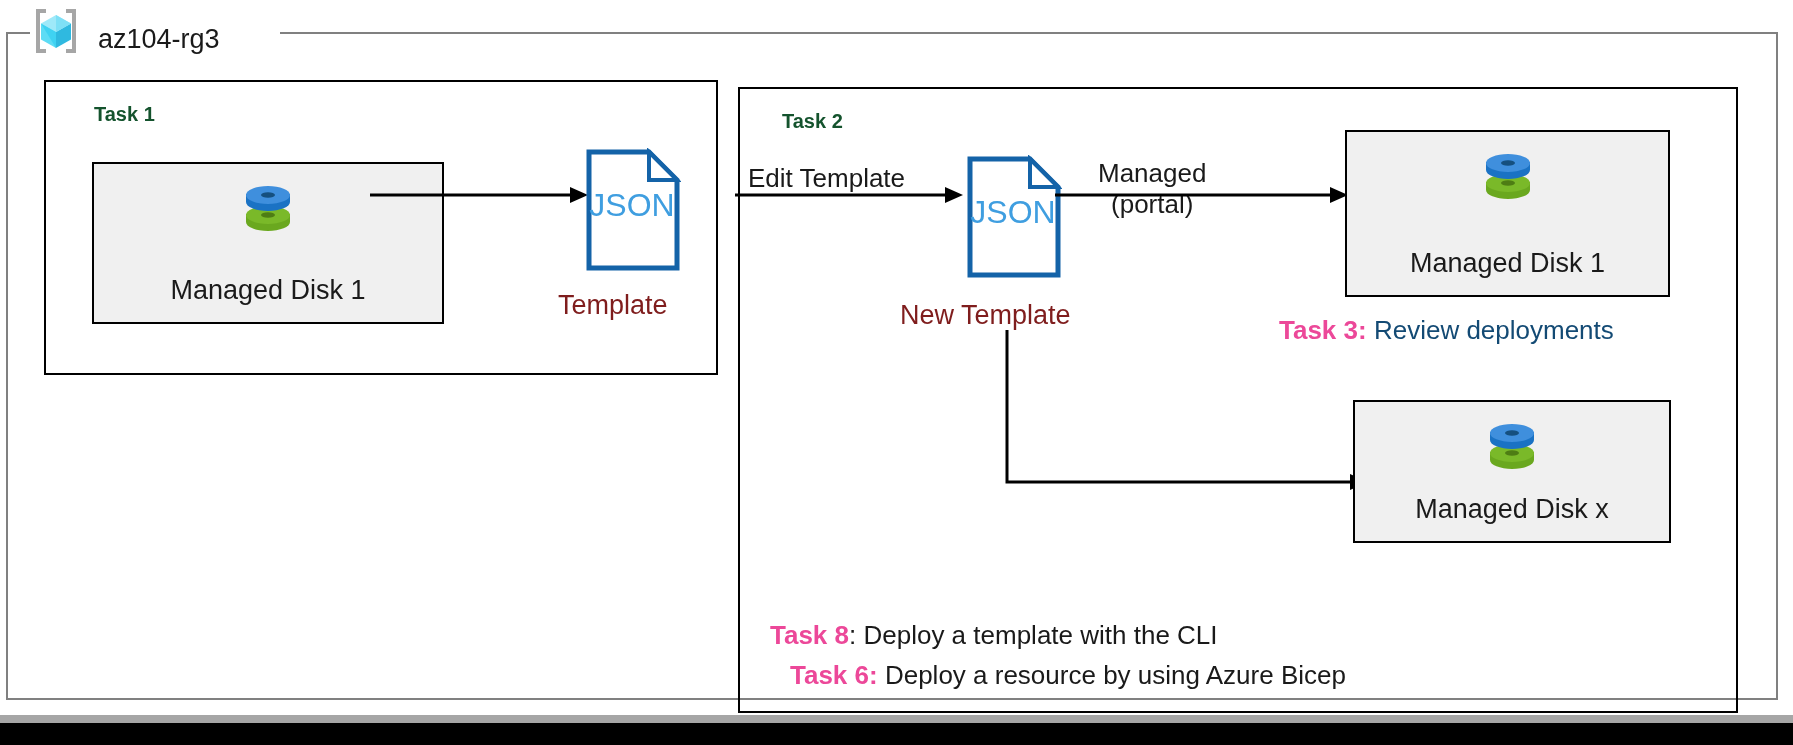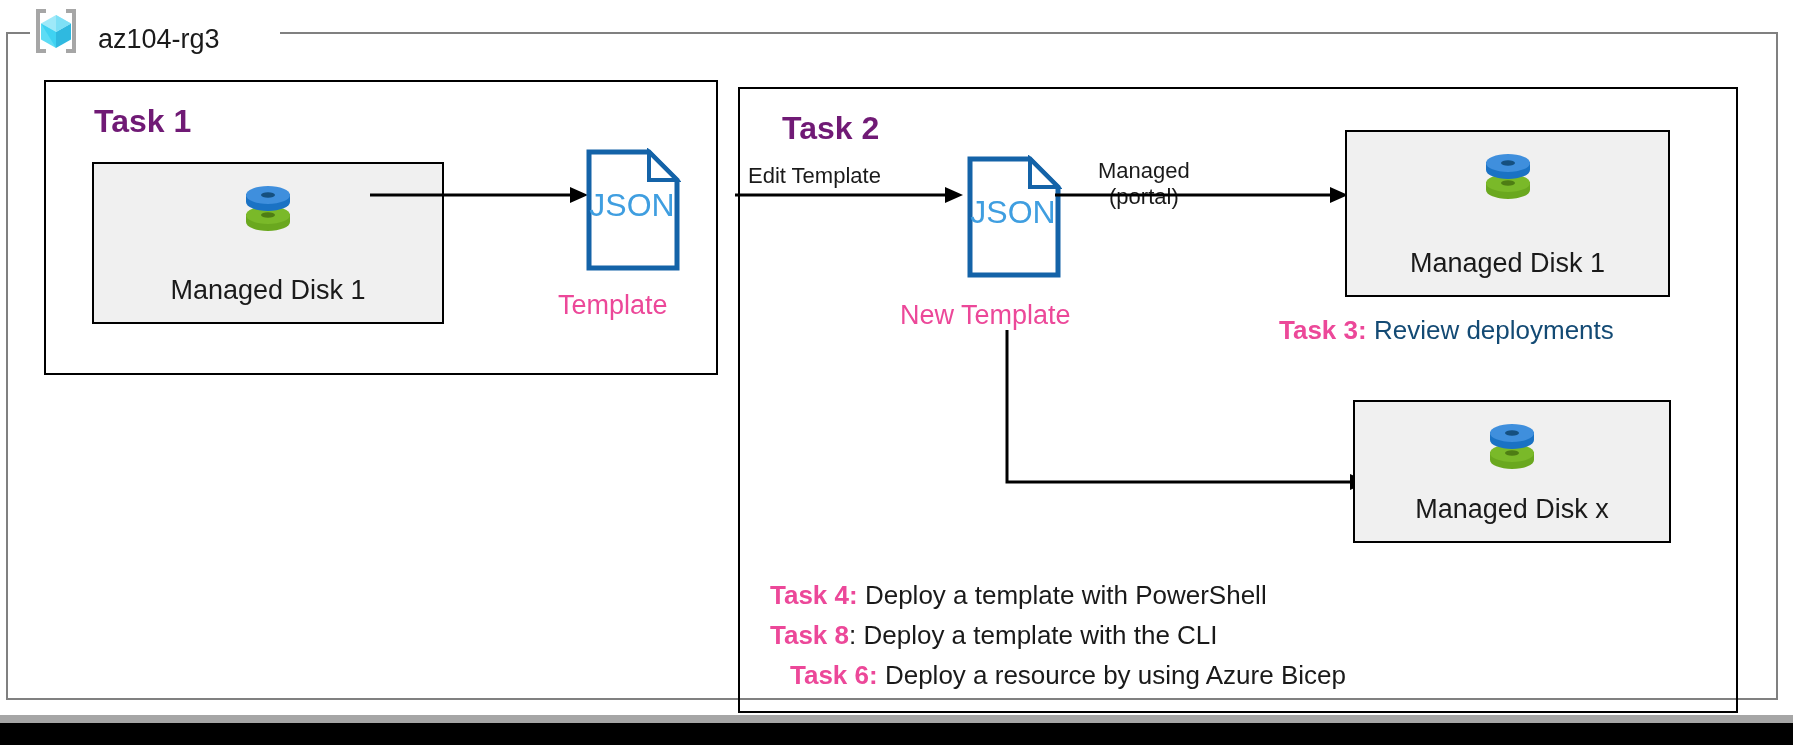--- a/index.html
+++ b/index.html
@@ -76,23 +76,23 @@
     position: absolute;
     border: 2px solid #000000;
     box-sizing: border-box;
     background: transparent;
   }
   #task1-box { left: 44px;  top: 80px;  width: 674px; height: 295px; }
   #task2-box { left: 738px; top: 87px;  width: 1000px; height: 626px; }
 
   .task-title {
     position: absolute;
-    font-size: 32px;
+    font-size: 20px;
     font-weight: bold;
-    color: #701a75;
+    color: #14532d;
     white-space: nowrap;
   }
   #task1-title { left: 94px;  top: 103px; }
   #task2-title { left: 782px; top: 110px; }
 
   
   .res-card {
     position: absolute;
     background: #f0f0f0;
     border: 2px solid #000000;
@@ -126,36 +126,36 @@
     position: absolute;
     width: 96px;
     height: 124px;
   }
   #json-doc-1 { left: 585px; top: 148px; }
   #json-doc-2 { left: 966px; top: 155px; }
 
   .json-caption {
     position: absolute;
     font-size: 27px;
-    color: #ec4899;
+    color: #7f1d1d;
     white-space: nowrap;
   }
   #json-caption-1 { left: 558px; top: 290px; }
   #json-caption-2 { left: 900px; top: 300px; }
 
   
   .arrow-svg { position: absolute; overflow: visible; }
   #arrow1 { left: 370px; top: 185px; }
   #arrow2 { left: 735px; top: 185px; }
   #arrow3 { left: 1055px; top: 185px; }
   #arrow4 { left: 1005px; top: 330px; }
 
   .edge-label {
     position: absolute;
-    font-size: 22px;
+    font-size: 26px;
     color: #1a1a1a;
     white-space: nowrap;
     text-align: center;
   }
   #edge-label-edit   { left: 748px;  top: 163px; }
   #edge-label-deploy { left: 1098px; top: 158px; }
   #edge-label-deploy .l2 { display: block; }
 
   
   .task-note {
@@ -314,23 +314,20 @@
         <ellipse cx="31" cy="37" rx="7" ry="2.8" fill="#4e7d14"></ellipse>
         <ellipse cx="31" cy="24" rx="22" ry="9" fill="#1a72c4"></ellipse>
         <rect x="9" y="16" width="44" height="8" fill="#1a72c4"></rect>
         <ellipse cx="31" cy="17" rx="22" ry="9" fill="#3f8fdd"></ellipse>
         <ellipse cx="31" cy="17" rx="7" ry="2.8" fill="#15507f"></ellipse>
       </svg>
     </span>
     <span class="res-label">Managed Disk x</span>
   </div>
 
-  <div class="task-note" id="task4-note">
-    <span class="tk">Task 4:</span><span class="rest"> Deploy a template with PowerShell</span>
-  </div>
   <div class="task-note" id="task5-note">
     <span class="tk">Task 8</span><span class="rest">: Deploy a template with the CLI</span>
   </div>
   <div class="task-note" id="task6-note">
     <span class="tk">Task 6:</span><span class="rest"> Deploy a resource by using Azure Bicep</span>
   </div>
 
   <div class="bottom-gray"></div>
   <div class="bottom-bar"></div>
 

